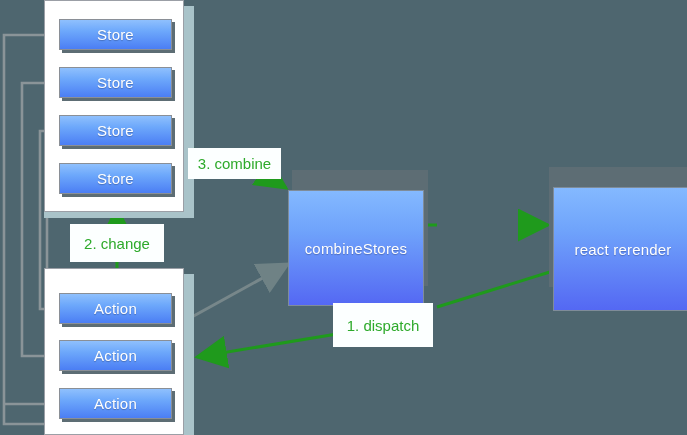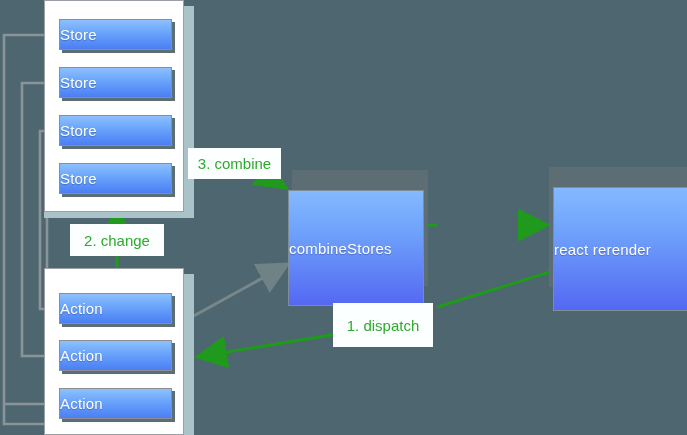--- a/index.html
+++ b/index.html
@@ -36,21 +36,21 @@
 
   
   .node {
     position: absolute;
     box-sizing: border-box;
     background: linear-gradient(to bottom, #8fc0fd 0%, #6da8fb 38%, #4b7ef4 100%);
     border: 1px solid #8a8f96;
     color: #ffffff;
     display: flex;
     align-items: center;
-    justify-content: flex-start;
+    justify-content: center;
     font-size: 15px;
     letter-spacing: .2px;
     text-shadow: 0 1px 1px rgba(0,0,0,.25);
     white-space: nowrap;
   }
   .node.big {
     background: linear-gradient(to bottom, #84b9ff 0%, #6fa3fb 35%, #5468f3 100%);
     border: 1px solid #7f8c99;
     font-size: 15px;
     margin-top: 24px;
@@ -198,21 +198,21 @@
 
   <div class="node-shadow" style="left:549px; top:167px; width:140px; height:120px;"></div>
   <div class="node big" style="left:553px; top:163px; width:140px; height:124px;">
     <span>react rerender</span>
   </div>
 
   <div class="glabel" style="left:188px; top:148px; width:93px; height:31px;">
     <span>3. combine</span>
   </div>
 
-  <div class="glabel" style="left:70px; top:224px; width:94px; height:32px;">
+  <div class="glabel" style="left:70px; top:224px; width:94px; height:38px;">
     <span>2. change</span>
   </div>
 
 
   <div class="glabel" style="left:333px; top:303px; width:100px; height:44px;">
     <span>1. dispatch</span>
   </div>
 
 </div>
 

